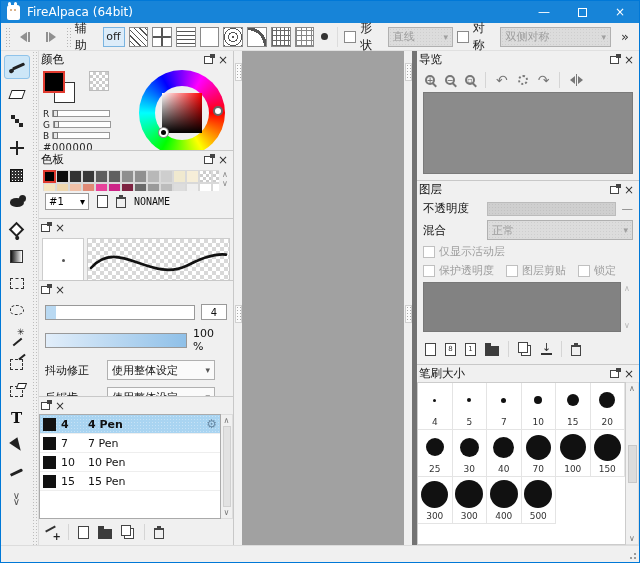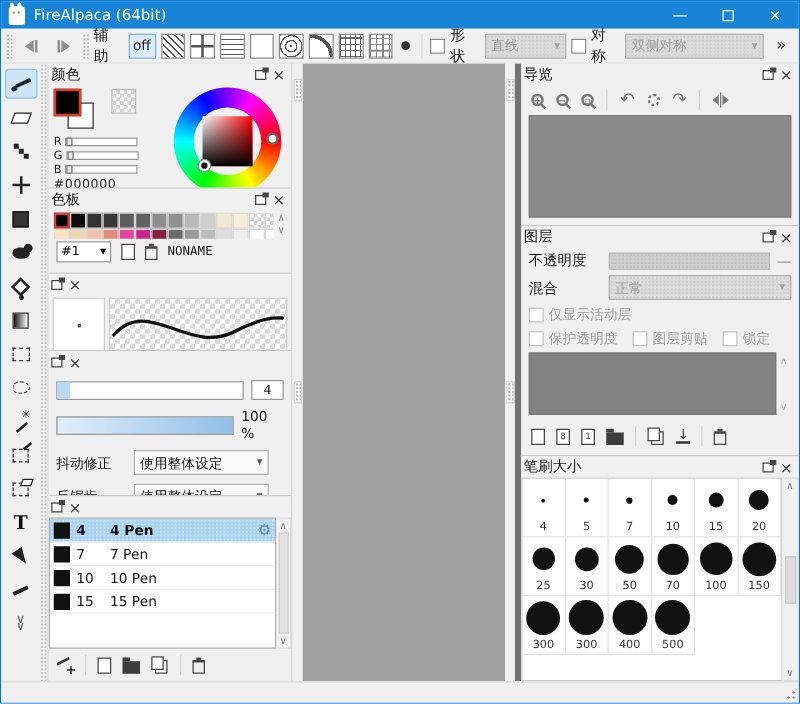--- a/index.html
+++ b/index.html
@@ -647,22 +647,22 @@
               </div>
               <div class="bs-cell">
                 <span class="bs-circ" style="width: 18px; height: 18px;"></span>
                 <div class="bs-num">25</div>
               </div>
               <div class="bs-cell">
                 <span class="bs-circ" style="width: 19px; height: 19px;"></span>
                 <div class="bs-num">30</div>
               </div>
               <div class="bs-cell">
-                <span class="bs-circ" style="width: 23px; height: 23px;"></span>
-                <div class="bs-num">50</div>
+                <span class="bs-circ" style="width: 21px; height: 21px;"></span>
+                <div class="bs-num">40</div>
               </div>
               <div class="bs-cell">
                 <span class="bs-circ" style="width: 25px; height: 25px;"></span>
                 <div class="bs-num">70</div>
               </div>
               <div class="bs-cell">
                 <span class="bs-circ" style="width: 26px; height: 26px;"></span>
                 <div class="bs-num">100</div>
               </div>
               <div class="bs-cell">

